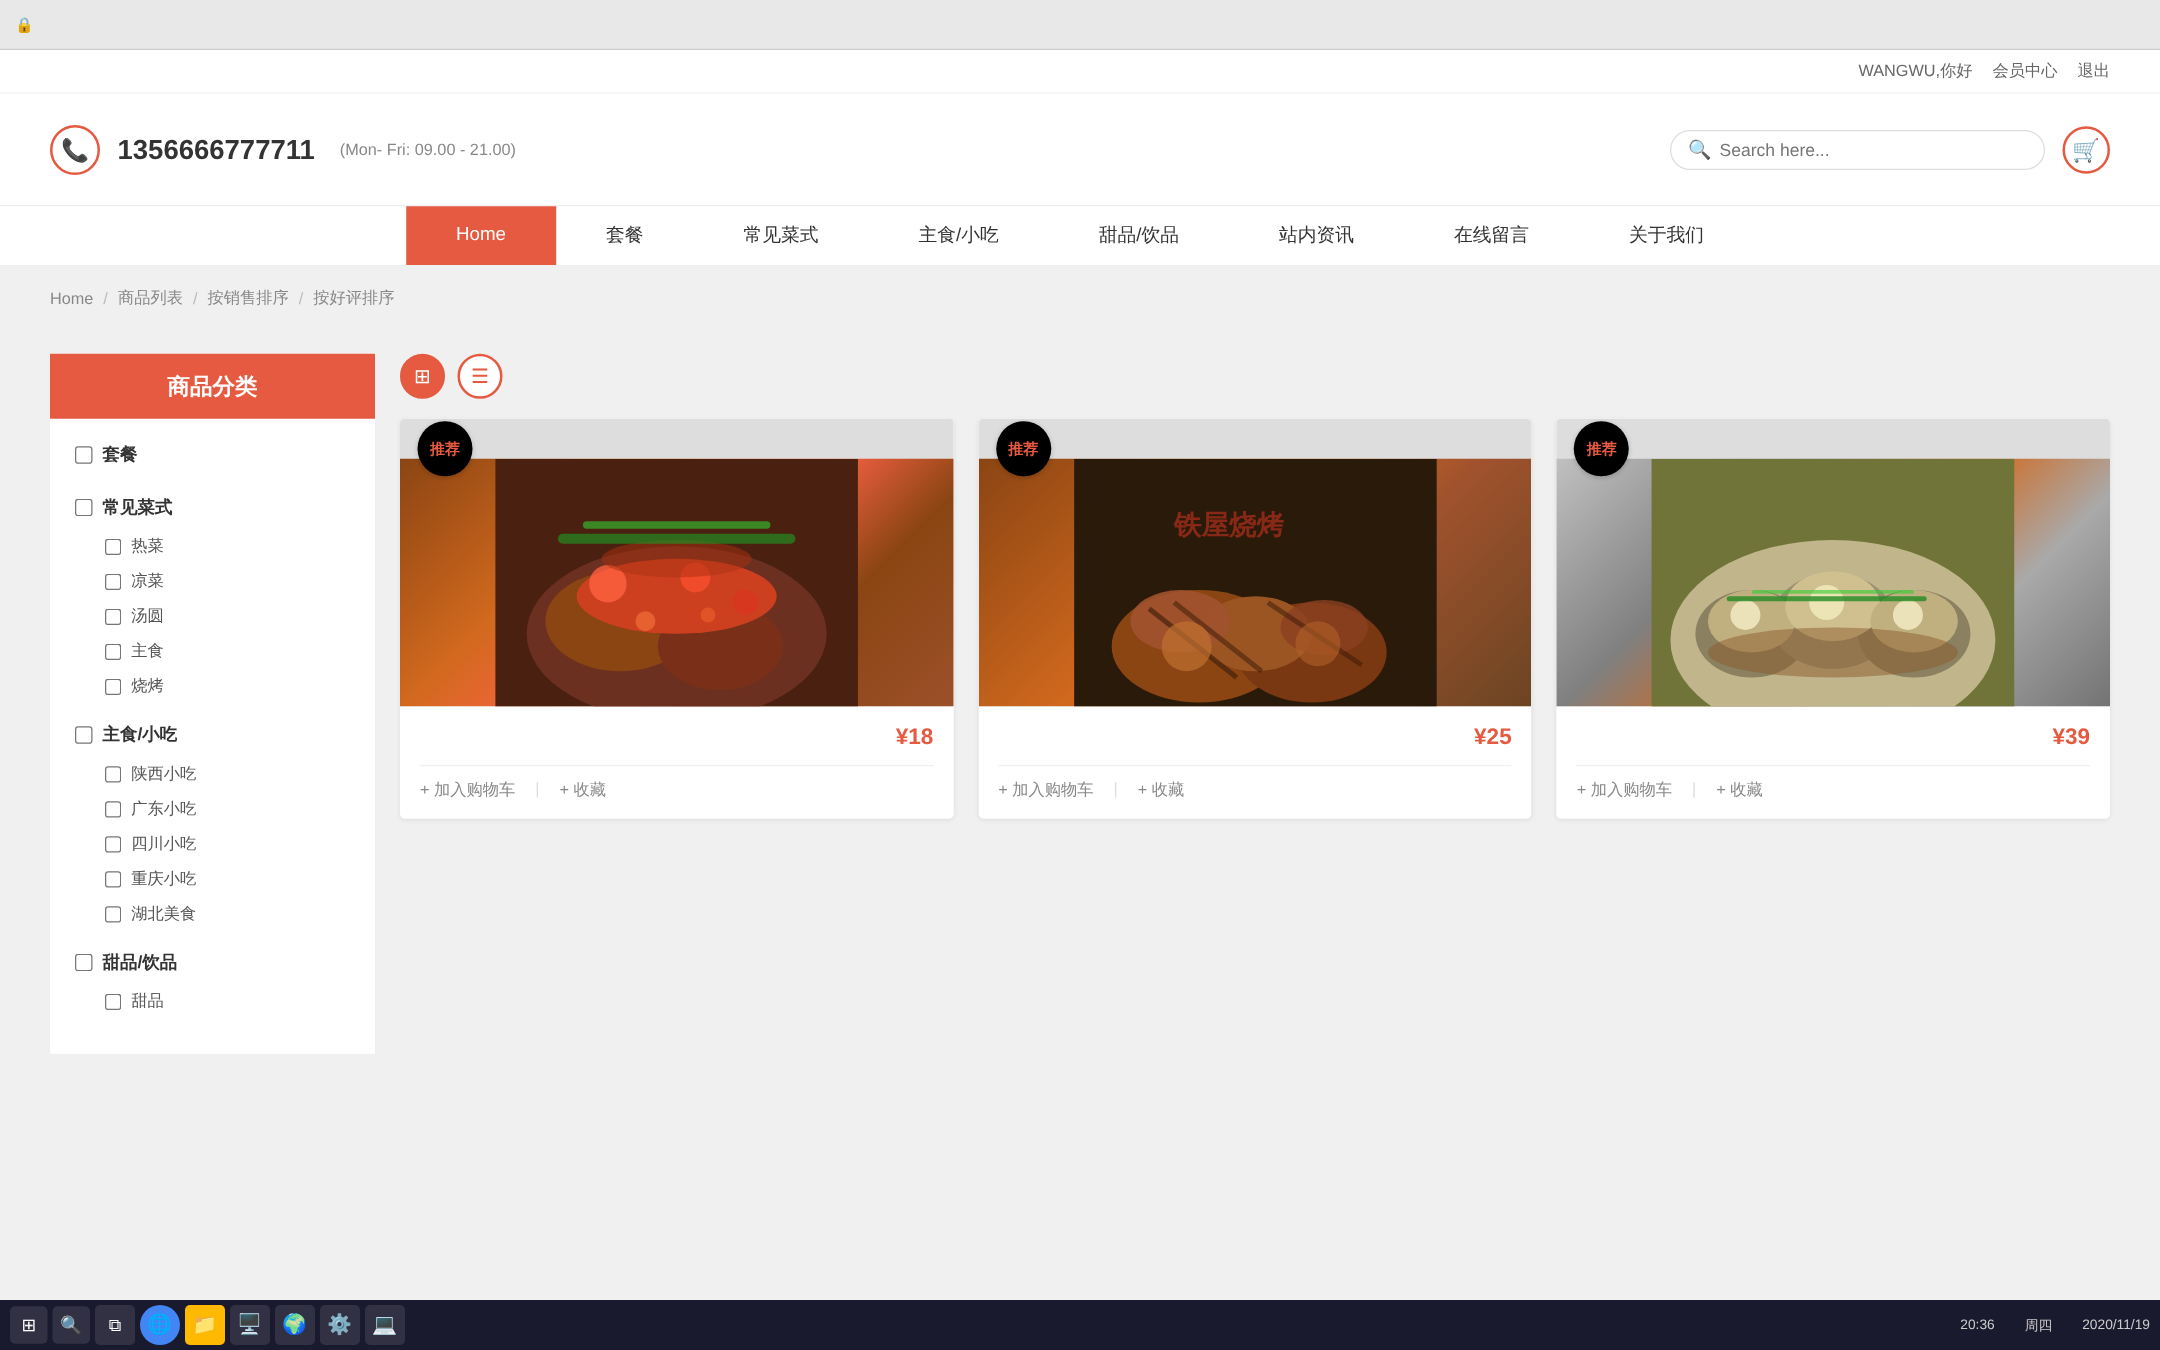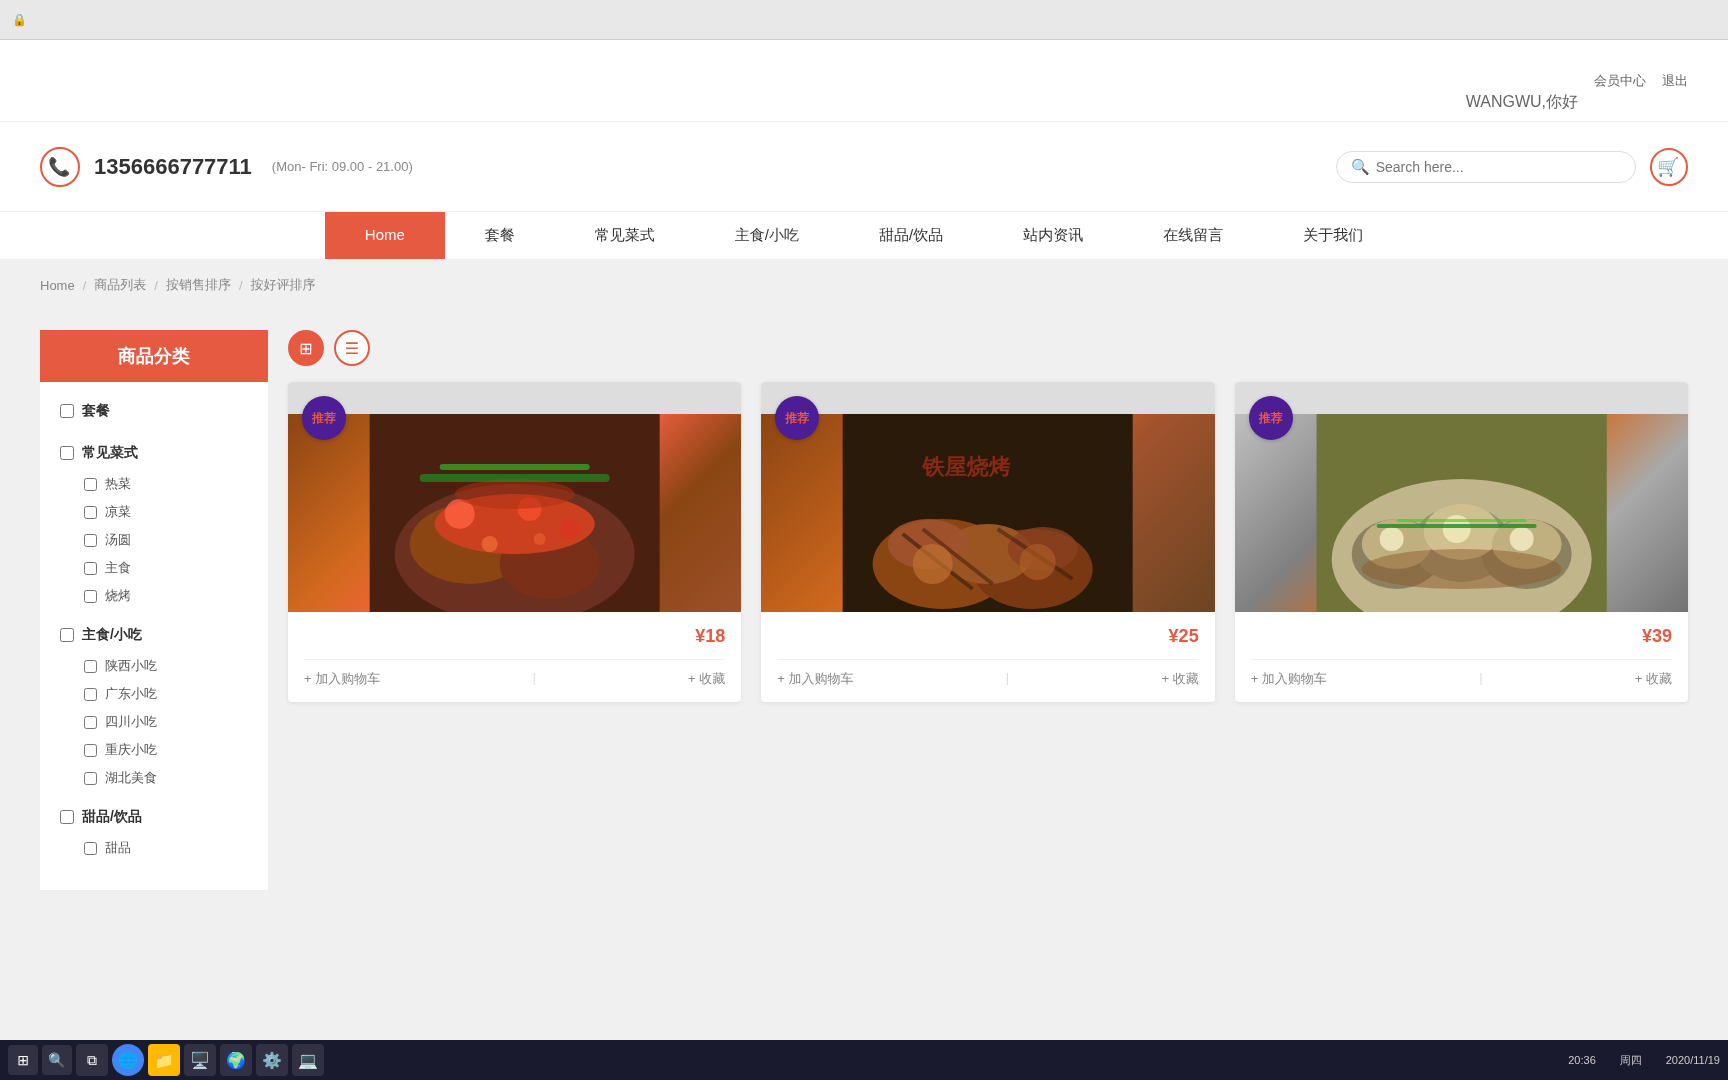--- a/index.html
+++ b/index.html
@@ -17,62 +17,62 @@
     .header-phone { font-size: 22px; font-weight: bold; color: #333; }
     .header-hours { font-size: 13px; color: #888; margin-left: 6px; }
     .header-right { display: flex; align-items: center; gap: 14px; }
     .search-box { display: flex; align-items: center; border: 1px solid #ddd; border-radius: 20px; padding: 6px 14px; background: white; width: 300px; }
     .search-box input { border: none; outline: none; font-size: 14px; color: #999; width: 250px; }
     .search-icon { color: #aaa; font-size: 15px; margin-right: 6px; }
     .cart-icon-btn { width: 38px; height: 38px; border-radius: 50%; border: 2px solid #e55a40; display: flex; align-items: center; justify-content: center; color: #e55a40; font-size: 18px; cursor: pointer; }
 
     
     .user-bar { background: white; padding: 8px 40px; display: flex; justify-content: flex-end; align-items: center; gap: 16px; border-bottom: 1px solid #f0f0f0; }
-    .user-bar span { font-size: 16px; color: #666; margin-top: 44px; }
+    .user-bar span { font-size: 13px; color: #666; }
     .user-bar a { font-size: 13px; color: #666; cursor: pointer; text-decoration: none; }
 
     
     .nav { background: white; display: flex; justify-content: center; gap: 0; padding: 0; border-bottom: 1px solid #eee; }
     .nav-item { padding: 14px 40px; font-size: 15px; color: #333; cursor: pointer; text-decoration: none; display: block; }
     .nav-item.active { background: #e55a40; color: white; }
 
     
     .breadcrumb { padding: 16px 40px; display: flex; align-items: center; gap: 8px; font-size: 13px; color: #888; background: #f0f0f0; }
     .breadcrumb a { color: #888; text-decoration: none; cursor: pointer; }
     .breadcrumb-sep { color: #bbb; }
 
     
     .main-layout { display: flex; gap: 0; padding: 20px 40px; min-height: 600px; }
 
     
-    .sidebar { width: 228px; background: white; flex-shrink: 0; }
+    .sidebar { width: 260px; background: white; flex-shrink: 0; }
     .sidebar-title { background: #e55a40; color: white; text-align: center; padding: 14px; font-size: 18px; font-weight: bold; }
     .sidebar-content { padding: 12px 16px; }
     .category-group { margin-bottom: 8px; }
     .category-parent { display: flex; align-items: center; gap: 8px; padding: 8px 4px; font-size: 14px; color: #333; font-weight: bold; }
     .category-parent input[type="checkbox"] { width: 14px; height: 14px; accent-color: #e55a40; }
     .category-children { padding-left: 24px; }
     .category-child { display: flex; align-items: center; gap: 8px; padding: 5px 4px; font-size: 13px; color: #555; }
     .category-child input[type="checkbox"] { width: 13px; height: 13px; accent-color: #e55a40; }
 
     
     .content { flex: 1; padding-left: 20px; }
     .content-toolbar { display: flex; align-items: center; gap: 10px; margin-bottom: 16px; }
     .view-btn { width: 36px; height: 36px; border-radius: 50%; border: 2px solid #e55a40; display: flex; align-items: center; justify-content: center; color: #e55a40; font-size: 16px; cursor: pointer; background: white; }
     .view-btn.active { background: #e55a40; color: white; }
 
     
     .product-grid { display: grid; grid-template-columns: repeat(3, 1fr); gap: 20px; }
     .product-card { background: white; border-radius: 4px; overflow: hidden; box-shadow: 0 1px 4px rgba(0,0,0,0.08); }
     .product-image-wrap { position: relative; width: 100%; height: 230px; background: #ddd; overflow: hidden; }
-    .recommend-badge { position: absolute; top: 14px; left: 14px; background: #4c1d95; color: #e55a40; border-radius: 50%; width: 44px; height: 44px; display: flex; align-items: center; justify-content: center; font-size: 12px; font-weight: bold; box-shadow: 0 1px 4px rgba(0,0,0,0.2); }
+    .recommend-badge { position: absolute; top: 2px; left: 14px; background: #000000; color: #e55a40; border-radius: 50%; width: 44px; height: 44px; display: flex; align-items: center; justify-content: center; font-size: 12px; font-weight: bold; box-shadow: 0 1px 4px rgba(0,0,0,0.2); }
     .product-info { padding: 14px 16px 14px; }
     .product-name { font-size: 16px; color: #333; text-align: center; font-weight: 500; margin-bottom: 8px; }
     .product-price { font-size: 18px; color: #e55a40; text-align: right; font-weight: bold; margin-bottom: 12px; }
-    .product-actions { display: flex; justify-content: space-between; gap: 16px; font-size: 13px; color: #888; border-top: 1px solid #f0f0f0; padding-top: 10px; }
+    .product-actions { display: flex; justify-content: flex-start; gap: 16px; font-size: 13px; color: #888; border-top: 1px solid #f0f0f0; padding-top: 10px; }
     .product-action { cursor: pointer; color: #888; }
     .action-sep { color: #ddd; }
 
     
     .taskbar { position: fixed; bottom: 0; left: 0; width: 1728px; height: 40px; background: #1a1a2e; display: flex; align-items: center; justify-content: space-between; padding: 0 8px; }
     .taskbar-left { display: flex; align-items: center; gap: 4px; }
     .taskbar-btn { width: 30px; height: 30px; border-radius: 4px; background: rgba(255,255,255,0.1); display: flex; align-items: center; justify-content: center; cursor: pointer; color: white; font-size: 14px; }
     .taskbar-app { width: 32px; height: 32px; border-radius: 4px; display: flex; align-items: center; justify-content: center; cursor: pointer; font-size: 18px; }
     .taskbar-right { display: flex; align-items: center; gap: 24px; color: #ccc; font-size: 12px; }
     .taskbar-right span { color: #ccc; font-size: 11px; }

